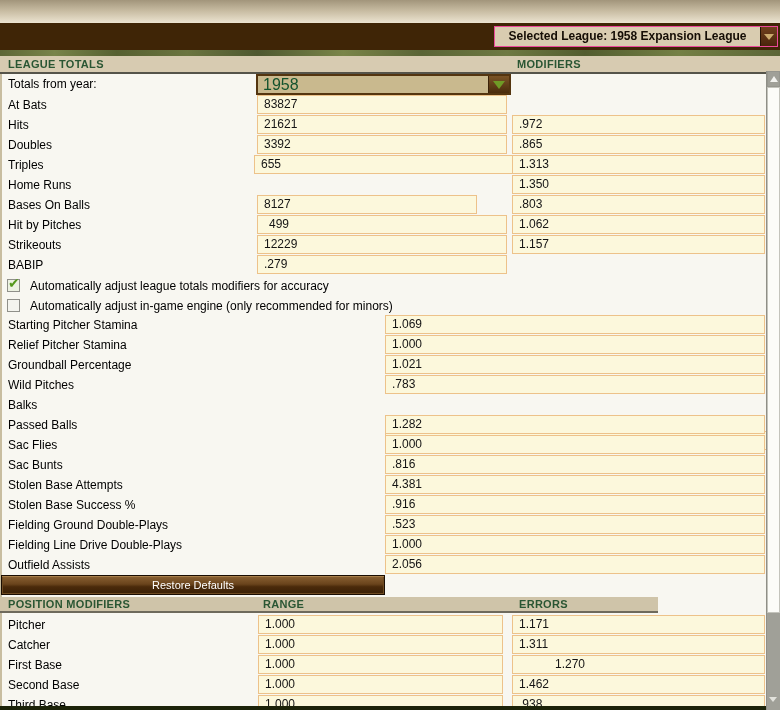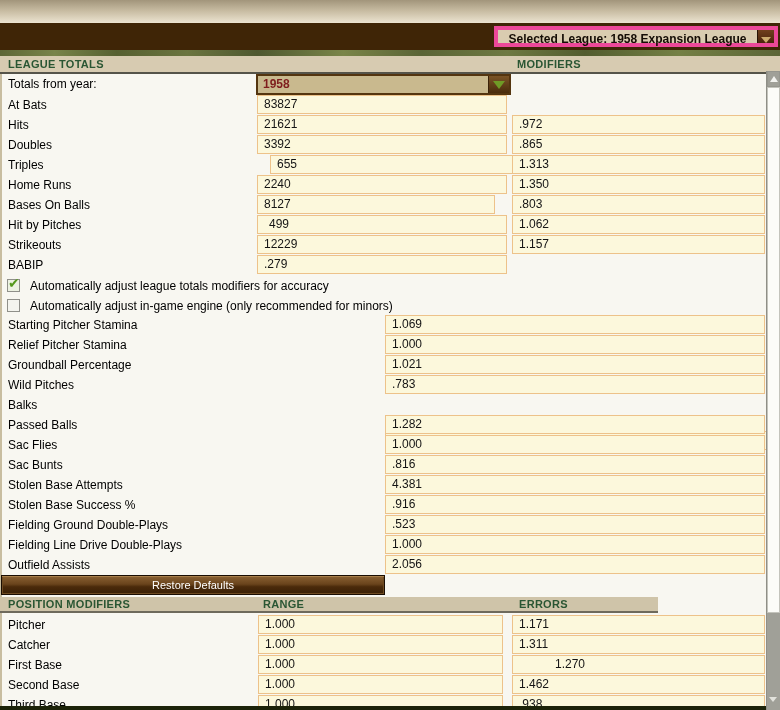--- a/index.html
+++ b/index.html
@@ -8,21 +8,21 @@
     font-family:"Liberation Sans","DejaVu Sans",sans-serif;}
 
   
   .top-gradient{position:absolute;left:0;top:0;width:780px;height:23px;
     background:linear-gradient(180deg,var(--top_grad_start,#a2957b) 0%,#c6baa0 45%,var(--top_grad_end,#ece4d1) 100%);}
   .brown-band{position:absolute;left:0;top:23px;width:780px;height:27px;background:var(--brown_band,#3f2506);}
   .grass-strip{position:absolute;left:0;top:50px;width:780px;height:7px;
     background:linear-gradient(90deg,#5d6636 0%,#78844a 7%,#566031 15%,#6b7540 24%,#4e5830 33%,#7a8549 44%,#5a6436 54%,#6e7942 65%,#525c2f 75%,#748045 87%,#5b6537 100%);}
 
   .league-select{position:absolute;left:494px;top:26px;width:284px;height:21px;box-sizing:border-box;
-    border:4px solid #ec4899;background:var(--league_select_bg,#d9ccb0);}
+    border:1px solid #ec4899;background:var(--league_select_bg,#d9ccb0);}
   .league-select-text{position:absolute;left:0;right:17px;top:0;bottom:0;text-align:center;
     font-size:12px;font-weight:bold;color:#150d05;line-height:19px;white-space:nowrap;}
   .league-select-btn{position:absolute;right:0;top:0;bottom:0;width:16px;
     background:linear-gradient(180deg,#70401d,var(--league_select_btn_bg,#4a240c));border-left:1px solid #261305;}
   .tri-down-tan{position:absolute;left:3px;top:7px;width:0;height:0;
     border-left:5px solid transparent;border-right:5px solid transparent;
     border-top:6px solid var(--league_select_arrow,#cbaa6d);}
 
   
   .content-bg{position:absolute;left:0;top:57px;width:780px;height:653px;background:var(--content_bg,#f8f7f1);}
@@ -40,21 +40,21 @@
   
   .row{position:absolute;left:0;width:766px;height:20px;}
   .rlabel{position:absolute;left:8px;top:0;line-height:20px;font-size:12px;color:#000;white-space:nowrap;}
   .field{position:absolute;top:0;height:19px;box-sizing:border-box;
     background:var(--field_bg,#fcf8dc);border:1px solid var(--field_border,#edc28a);
     line-height:17px;padding-left:6px;font-size:12px;color:#141414;white-space:nowrap;overflow:hidden;}
 
   
   .dropdown{position:absolute;left:256px;top:0;width:255px;height:21px;box-sizing:border-box;
     border:2px solid var(--dropdown_border,#54350f);background:var(--dropdown_bg,#c9b98e);}
-  .dd-value{position:absolute;left:5px;top:0;line-height:17px;font-size:12px;color:#7f1d1d;font-weight:bold;}
+  .dd-value{position:absolute;left:5px;top:0;line-height:17px;font-size:16px;color:#14532d;}
   .dd-btn{position:absolute;right:0;top:0;bottom:0;width:20px;
     background:linear-gradient(180deg,#7a5426,var(--dropdown_btn_bg,#4a2c0c));border-left:1px solid #3a2208;}
   .tri-down-green{position:absolute;left:4px;top:5px;width:0;height:0;
     border-left:6px solid transparent;border-right:6px solid transparent;
     border-top:8px solid var(--dropdown_arrow,#6f9b26);}
 
   
   .checkbox{position:absolute;left:7px;top:3px;width:13px;height:13px;box-sizing:border-box;
     border:1px solid #90908a;background:#f4f4ee;}
   .checkbox.checked{background:#edf2e2;}
@@ -131,31 +131,30 @@
         <div class="field" style="left: 257px; width: 250px;">21621</div>
         <div class="field" style="left: 512px; width: 253px;">.972</div>
       </div>
       <div class="row" style="top: 135px;">
         <span class="rlabel">Doubles</span>
         <div class="field" style="left: 257px; width: 250px;">3392</div>
         <div class="field" style="left: 512px; width: 253px;">.865</div>
       </div>
       <div class="row" style="top: 155px;">
         <span class="rlabel">Triples</span>
-        <div class="field" style="left: 270px; width: 297px;">655</div>
+        <div class="field" style="left: 254px; width: 297px;">655</div>
         <div class="field" style="left: 512px; width: 253px;">1.313</div>
       </div>
       <div class="row" style="top: 175px;">
         <span class="rlabel">Home Runs</span>
-        <div class="field" style="left: 257px; width: 250px;">2240</div>
         <div class="field" style="left: 512px; width: 253px;">1.350</div>
       </div>
       <div class="row" style="top: 195px;">
         <span class="rlabel">Bases On Balls</span>
-        <div class="field" style="left: 257px; width: 238px;">8127</div>
+        <div class="field" style="left: 257px; width: 220px;">8127</div>
         <div class="field" style="left: 512px; width: 253px;">.803</div>
       </div>
       <div class="row" style="top: 215px;">
         <span class="rlabel">Hit by Pitches</span>
         <div class="field" style="left: 257px; width: 250px; padding-left: 11px;">499</div>
         <div class="field" style="left: 512px; width: 253px;">1.062</div>
       </div>
       <div class="row" style="top: 235px;">
         <span class="rlabel">Strikeouts</span>
         <div class="field" style="left: 257px; width: 250px;">12229</div>

